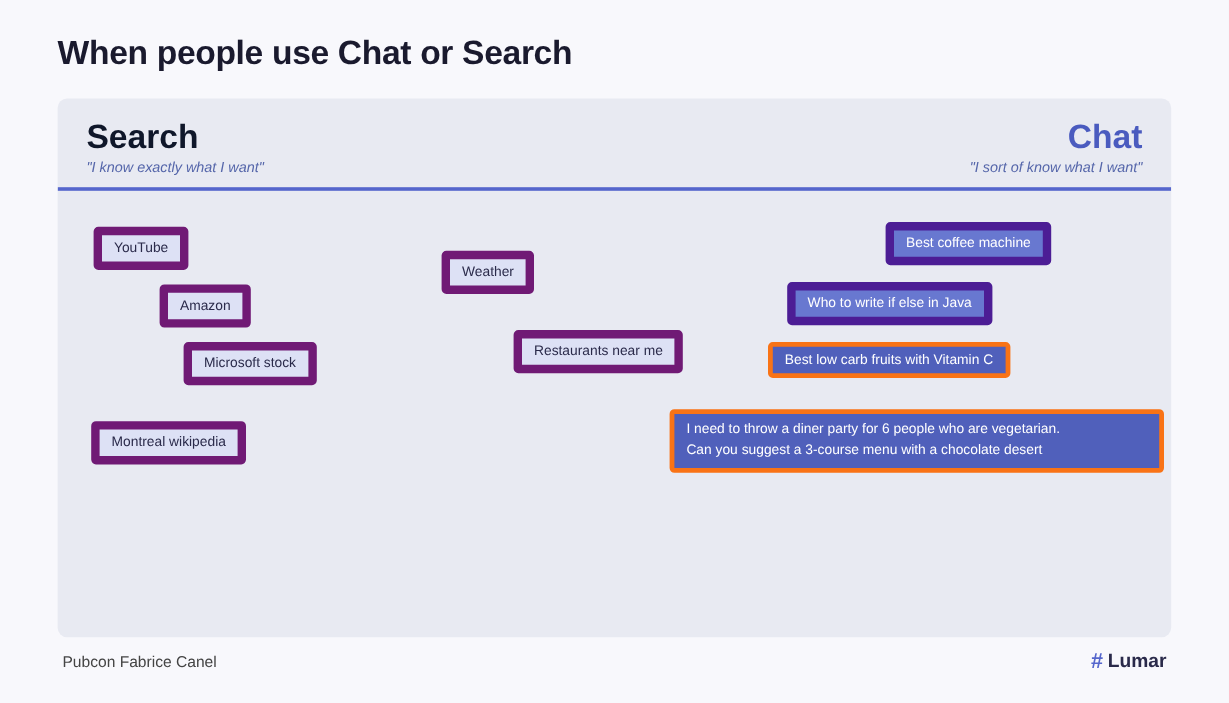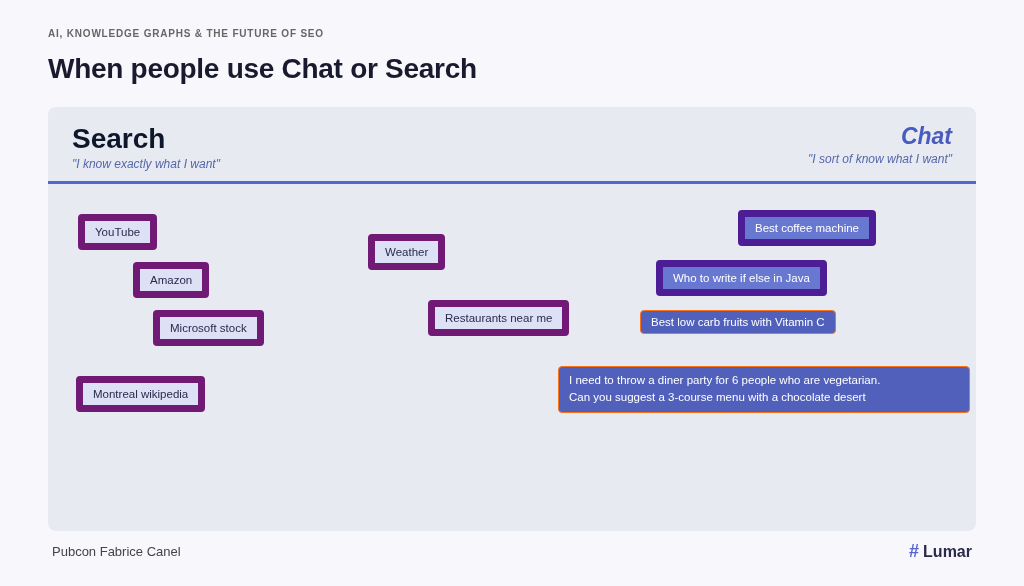--- a/index.html
+++ b/index.html
@@ -64,24 +64,23 @@
       text-align: right;
     }
 
     .header-title-search {
       font-size: 28px;
       font-weight: 700;
       color: #0f172a;
     }
 
     .header-title-chat {
-      font-size: 23px;
+      font-size: 28px;
       font-weight: 700;
       color: #4a5bbf;
-      font-style: italic;
     }
 
     .header-subtitle {
       font-size: 12px;
       color: #5566aa;
       font-style: italic;
       margin-top: 2px;
     }
 
     .divider-line {
@@ -110,21 +109,21 @@
 
     .chip-dark {
       background: #6878d0;
       border: 7px solid #4c1d95;
       color: #fff;
       border-radius: 4px;
     }
 
     .chip-darker {
       background: #5060bb;
-      border: 1px solid #f97316;
+      border: 4px solid #f97316;
       color: #fff;
       border-radius: 4px;
     }
 
     .footer {
       display: flex;
       justify-content: space-between;
       align-items: center;
       margin-top: 10px;
       padding: 0 4px;
@@ -148,21 +147,20 @@
       color: #5566cc;
       font-size: 18px;
       font-weight: 900;
     }
   </style>
 </head>
 <body>
 
 <div class="slide">
 
-  <div class="top-label">AI, KNOWLEDGE GRAPHS &amp; THE FUTURE OF SEO</div>
 
   <div class="main-title">When people use Chat or Search</div>
 
   <div class="diagram-container">
 
     <div class="diagram-header">
       <div class="header-search">
         <div class="header-title-search">Search</div>
         <div class="header-subtitle">"I know exactly what I want"</div>
       </div>

